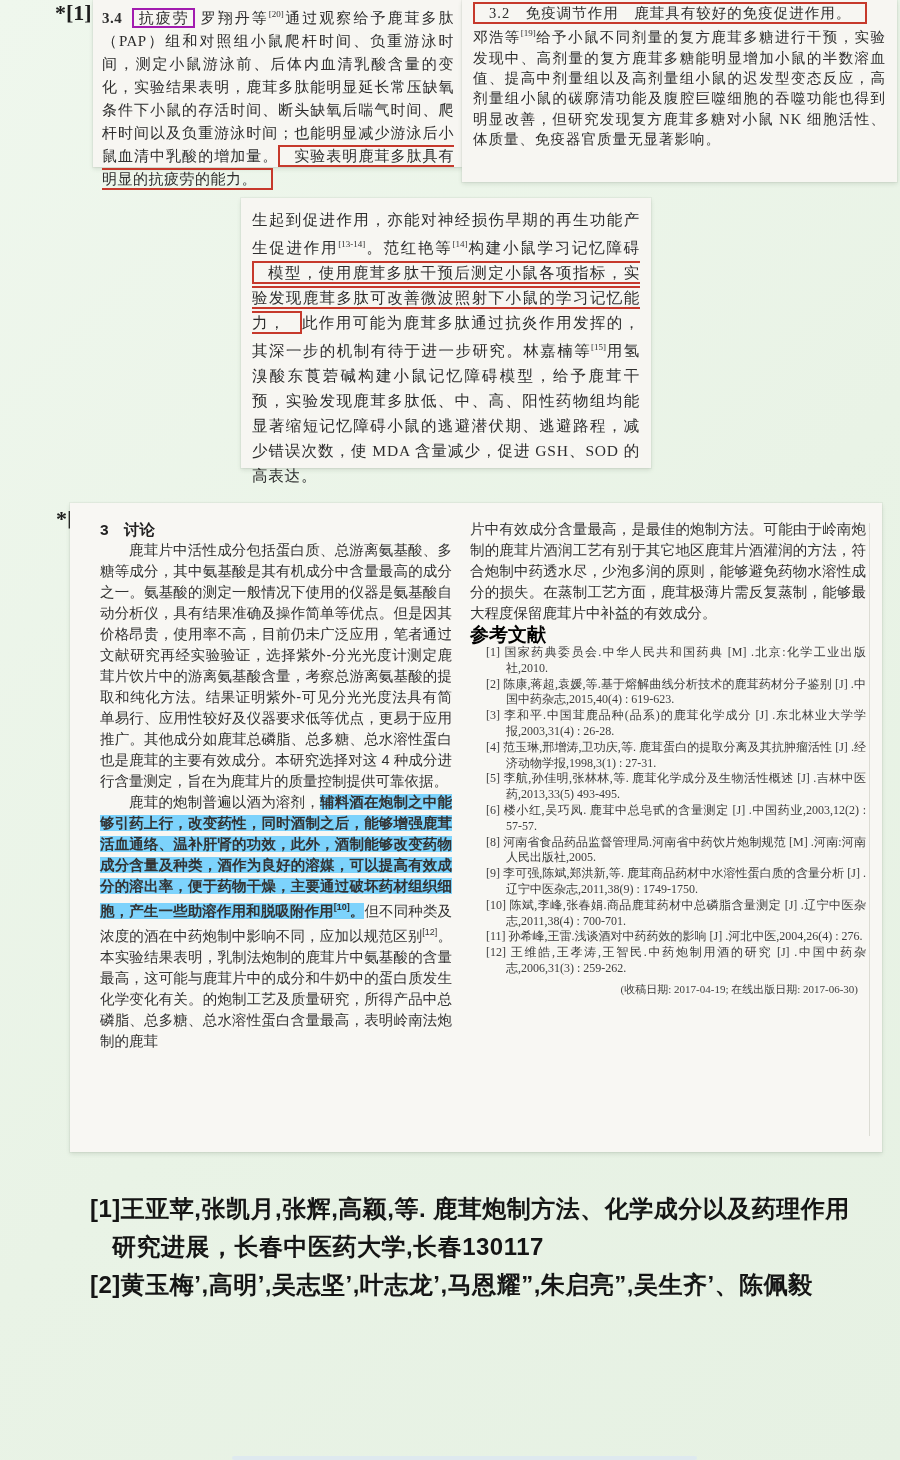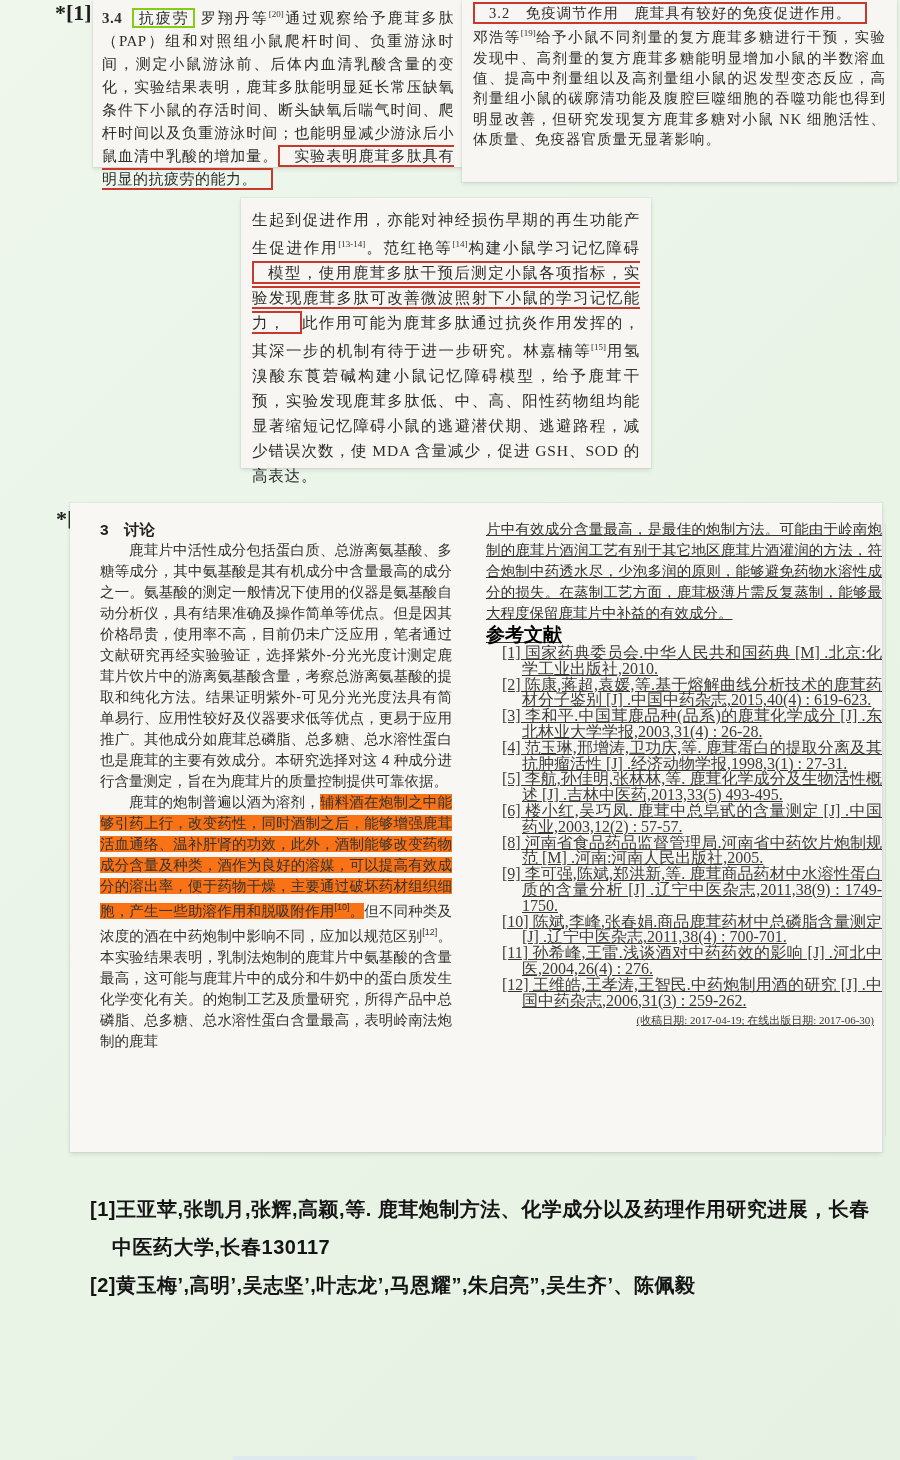--- a/index.html
+++ b/index.html
@@ -20,45 +20,45 @@
   .scan p{margin:0;text-align:justify;}
   .serifp{font-family:"Liberation Serif","DejaVu Serif",serif;}
 
   .scan1{left:93px;top:0;width:370px;height:167px;padding:3px 9px 6px 9px;box-sizing:border-box;
          font-size:15px;line-height:23px;letter-spacing:0.5px;}
   .scan2{left:462px;top:0;width:435px;height:182px;padding:3px 11px 6px 11px;box-sizing:border-box;
          font-size:14.5px;line-height:20.4px;letter-spacing:1px;}
   .scan3{left:241px;top:198px;width:410px;height:270px;padding:9px 11px;box-sizing:border-box;
          font-size:15.5px;line-height:25px;letter-spacing:0.8px;}
 
-  .rbox{border:2px solid #84cc16;padding:0 3px;}
+  .rbox{border:2px solid #a21caf;padding:0 3px;}
   .rbox-line{display:inline;border:2px solid #c6392c;padding:1px 14px;}
   .secno{margin-right:10px;font-weight:bold;}
   sup{font-size:9px;letter-spacing:0;}
 
   .scan-main{left:70px;top:503px;width:812px;height:649px;padding:16px 8px 8px 30px;box-sizing:border-box;
              background:#f8f7f3;}
-  .cols{display:flex;gap:34px;height:100%;}
+  .cols{display:flex;gap:18px;height:100%;}
   .col-l{width:352px;flex:none;font-family:"Liberation Sans","DejaVu Sans",sans-serif;
          font-size:14.5px;line-height:21px;color:#333;text-align:justify;}
   .col-r{width:396px;flex:none;font-family:"Liberation Sans","DejaVu Sans",sans-serif;
-         font-size:14.5px;line-height:21px;color:#333;text-align:justify;position:relative;text-decoration:underline;}
+         font-size:14.5px;line-height:21px;color:#333;text-align:justify;position:relative;}
   .h-disc{font-weight:bold;font-size:15.5px;margin:0 0 6px 0;color:#222;}
   .indent{text-indent:2em;}
-  .hl{background:#f97316;}
+  .hl{background:#7dd3fc;font-weight:bold;}
   .refs-h{font-weight:bold;font-size:19px;margin:10px 0 4px 0;color:#000000;}
-  .ref{font-family:"Liberation Serif","DejaVu Serif",serif;font-size:16px;line-height:15.8px;
+  .ref{font-family:"Liberation Serif","DejaVu Serif",serif;font-size:12px;line-height:15.8px;
        color:#3c3c3c;padding-left:36px;text-indent:-20px;text-align:justify;letter-spacing:0;}
   .receipt{font-family:"Liberation Serif","DejaVu Serif",serif;font-size:11px;color:#3c3c3c;
            text-align:right;margin-top:2px;padding-right:8px;}
   .scan-divider{position:absolute;right:-4px;top:4px;bottom:8px;width:1px;background:#dcdcd4;}
 
   .footer-cites{position:absolute;left:90px;top:1190px;width:782px;
                 font-family:"Liberation Sans","DejaVu Sans",sans-serif;
-                font-weight:bold;font-size:20px;line-height:38px;color:#151515;letter-spacing:0.5px;}
+                font-weight:bold;font-size:24px;line-height:38px;color:#151515;letter-spacing:0.5px;}
   .cite1{padding-left:22px;text-indent:-22px;}
   .cite2{margin-top:0;}
   .cite2-affil{text-indent:26px;}
 
   .bottom-strip{position:absolute;left:232px;bottom:0px;width:465px;height:4px;
                 background:#dde8f0;opacity:0.9;border-radius:2px;}
 </style>
 </head>
 <body>
 

